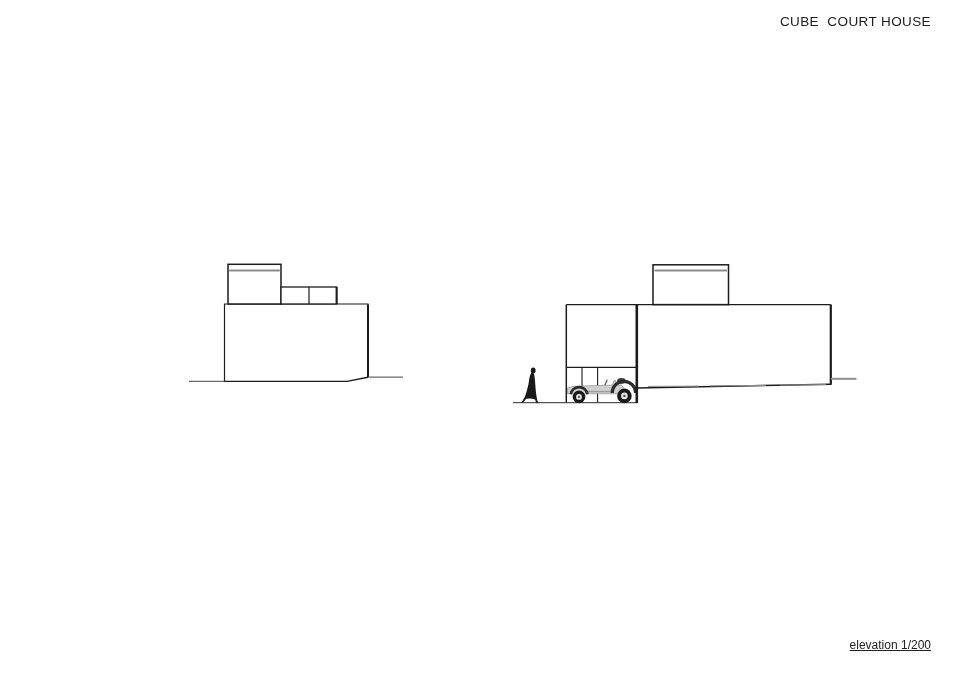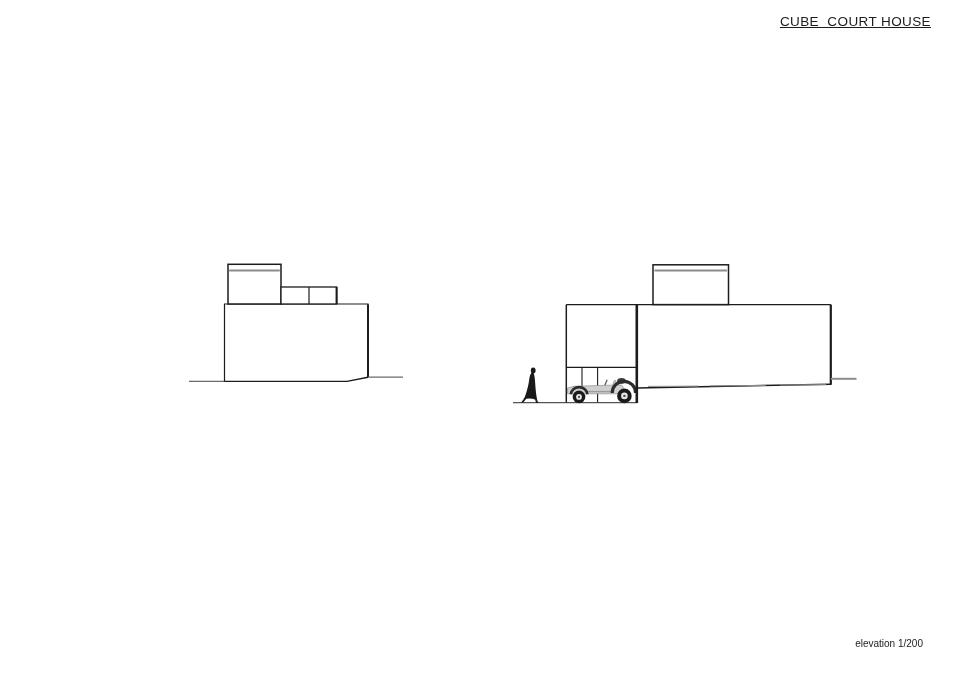--- a/index.html
+++ b/index.html
@@ -12,25 +12,24 @@
   body{width:953px;height:674px;overflow:hidden;}
   .sheet{
     position:relative;width:953px;height:674px;
     font-family:"Liberation Sans", sans-serif;
     background:var(--bg);
   }
   .title{
     position:absolute;top:14px;right:22px;
     font-size:13.5px;letter-spacing:.4px;color:var(--ink);
     white-space:pre;
-    text-decoration:underline;
   }
   .scale-note{
-    position:absolute;top:638px;right:30px;
-    font-size:10px;color:#222222;white-space:pre;
+    position:absolute;top:638px;right:22px;
+    font-size:12px;color:#222222;white-space:pre;text-decoration:underline;
   }
   svg.drawing{position:absolute;left:0;top:0;}
   .s-ink{stroke:var(--ink);}
   .s-gray{stroke:var(--gray-ink);}
   .s-ground{stroke:#6a6a6a;}
   .s-ground-dark{stroke:var(--ground-ink);}
   .f-ink{fill:#191919;}
 </style>
 </head>
 <body>

